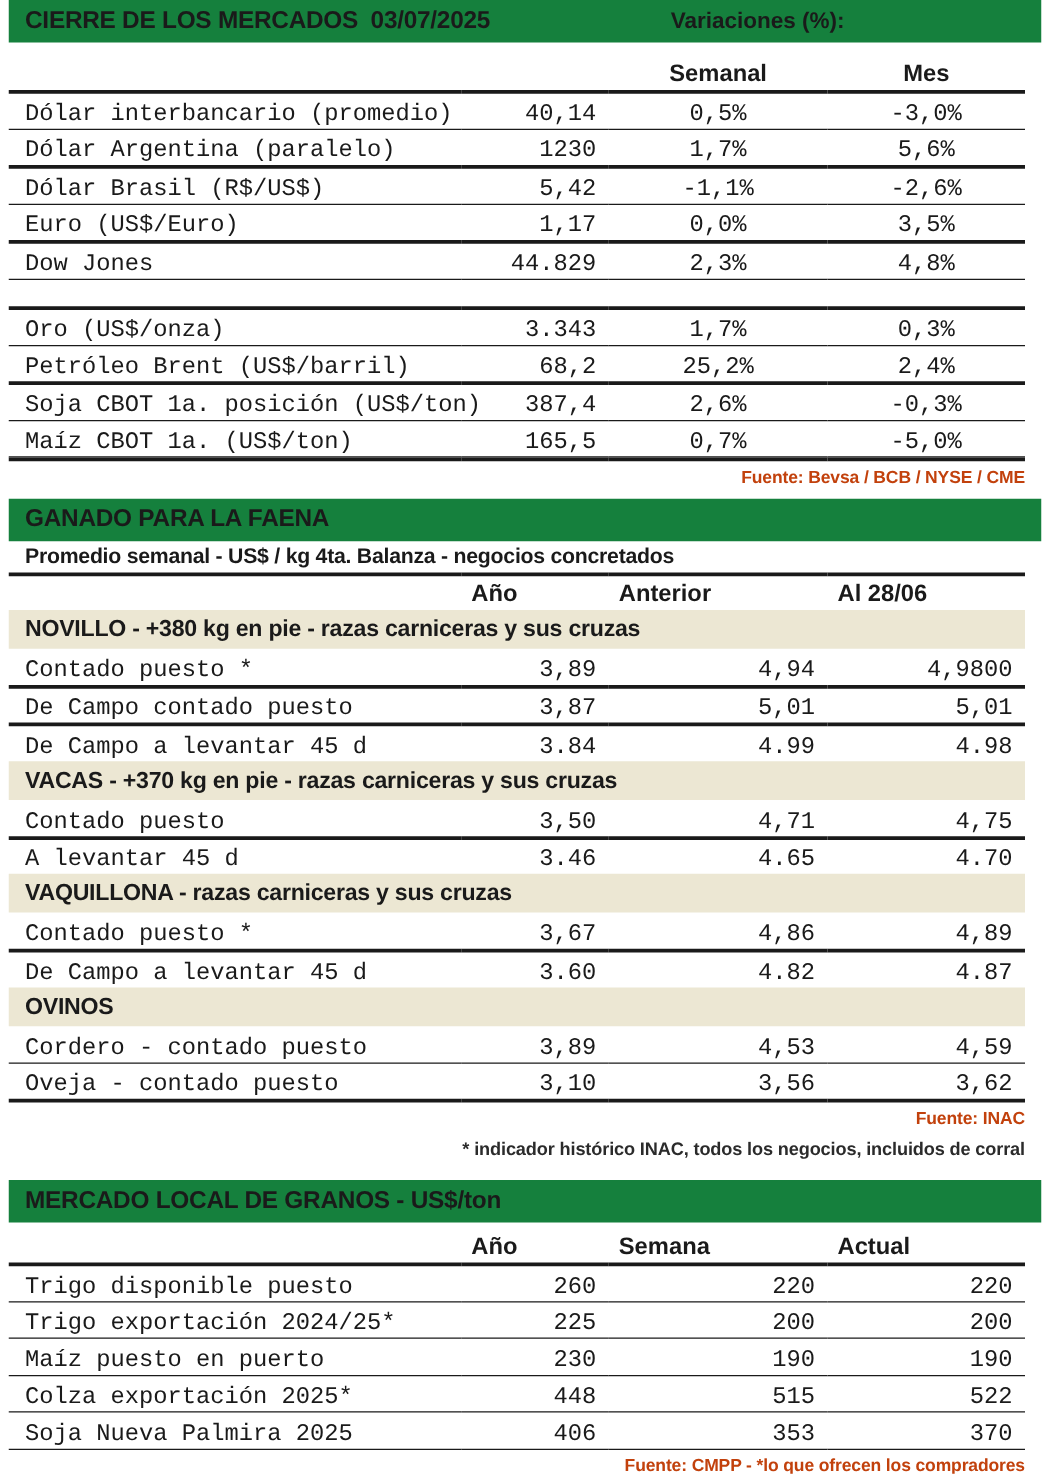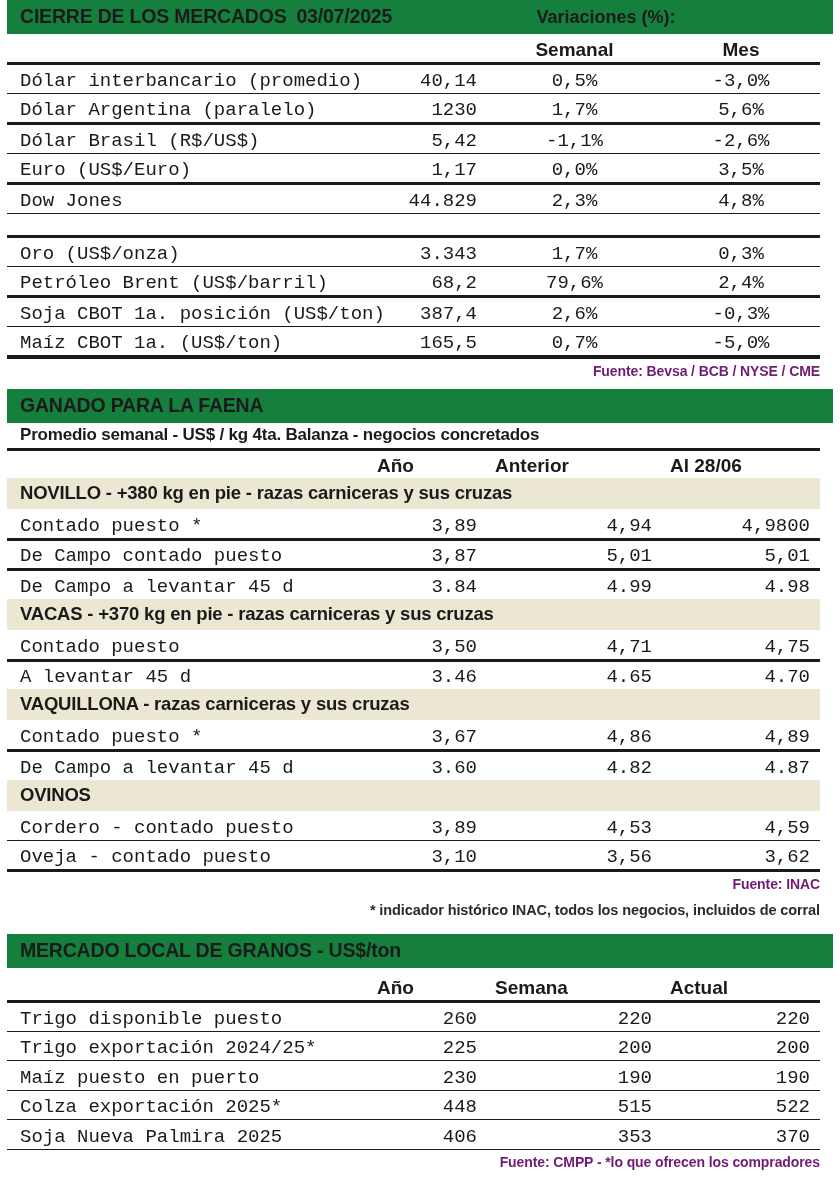--- a/index.html
+++ b/index.html
@@ -100,21 +100,21 @@
     letter-spacing: -0.2px;
     white-space: nowrap;
   }
 
   .spacer { height: 22px; }
 
   .source {
     text-align: right;
     font-size: 14px;
     font-weight: bold;
-    color: #701a75;
+    color: #c2410c;
     padding: 4px 20px 0 0;
     letter-spacing: -0.1px;
   }
   .note {
     text-align: right;
     font-size: 14.5px;
     font-weight: bold;
     color: #2b2b2b;
     padding: 10px 20px 0 0;
     letter-spacing: -0.1px;
@@ -140,21 +140,21 @@
   </div>
 
   <table class="tbl">
     <colgroup>
         <col class="c-label">
         <col class="c-v1">
         <col class="c-v2">
         <col class="c-v3">
       </colgroup>
     <tbody>
-      <tr class="hdr" style="height:28px;">
+      <tr class="hdr" style="height:38px;">
         <td></td>
         <td></td>
         <td class="hdr-c">Semanal</td>
         <td class="hdr-c">Mes</td>
       </tr>
       <tr>
           <td colspan="4" class="rule-thick" style="height:0;"></td>
         </tr>
 
       <tr class="r">
@@ -220,21 +220,21 @@
         <td class="num-c">1,7%</td>
         <td class="num-c">0,3%</td>
       </tr>
       <tr>
           <td colspan="4" class="rule-thin" style="height:0;"></td>
         </tr>
 
       <tr class="r">
         <td class="lbl">Petróleo Brent (US$/barril)</td>
         <td class="num">68,2</td>
-        <td class="num-c">79,6%</td>
+        <td class="num-c">25,2%</td>
         <td class="num-c">2,4%</td>
       </tr>
       <tr>
           <td colspan="4" class="rule-thick" style="height:0;"></td>
         </tr>
 
       <tr class="r">
         <td class="lbl">Soja CBOT 1a. posición (US$/ton)</td>
         <td class="num">387,4</td>
         <td class="num-c">2,6%</td>

